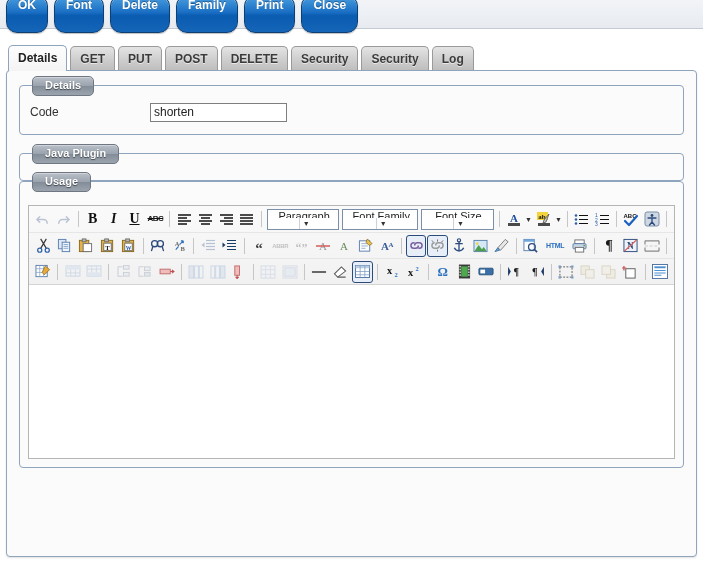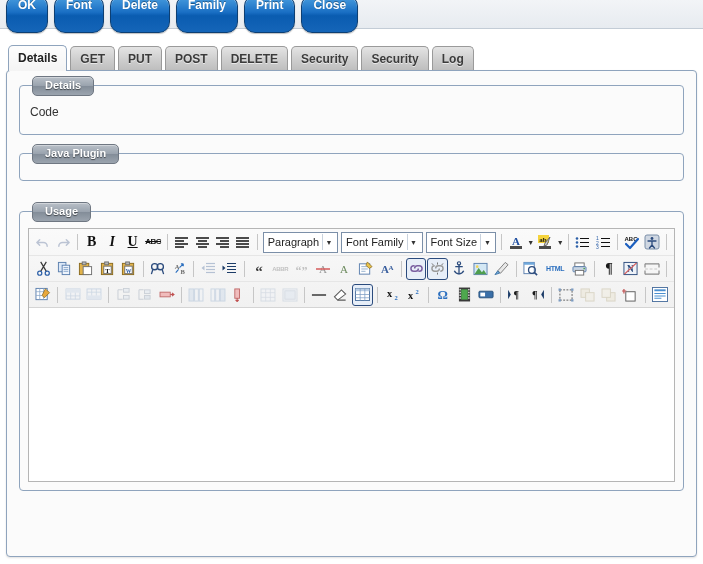--- a/index.html
+++ b/index.html
@@ -200,20 +200,21 @@
     font-size: 11px;
     font-family: "Liberation Sans", sans-serif;
     color: #222;
     display: inline-flex;
     align-items: center;
     justify-content: space-between;
     padding: 0 2px 0 4px;
     box-sizing: border-box;
     cursor: pointer;
     margin: 0 1px;
+    flex-direction: column;
   }
   .tbsel .cap { overflow: hidden; white-space: nowrap; }
   .tbsel .arrw {
     border-left: 1px solid #c9d2dd;
     width: 12px; height: 16px;
     display: inline-flex; align-items: center; justify-content: center;
     margin-left: 3px;
     color: #333;
     font-size: 7px;
   }
@@ -265,28 +266,29 @@
   <div class="tab">Security</div>
   <div class="tab">Log</div>
 </div>
 
 <div class="panel">
 
   <div class="fs" style="margin-top:4px;">
     <div class="legend">Details</div>
     <div class="frow">
       <div class="flabel">Code</div>
+      <input class="ftext w-code" type="text" value="shorten" style="">
     </div>
   </div>
 
   <div class="fs" style="margin-top:18px;">
     <div class="legend">Java Plugin</div>
   </div>
 
-  <div class="fs" style="margin-top:30px;padding:14px 8px 8px 8px;text-align:center;">
+  <div class="fs" style="margin-top:0;padding:21px 8px 8px 8px;text-align:center;">
     <div class="legend">Usage</div>
 
     <div class="editor">
       <div class="tb-rows">
 
         <div class="tb-row">
           <span class="tbi dis">
             <svg width="15" height="15" viewBox="0 0 16 16">
                 <path d="M5 5 L2 8 L5 11 M2.5 8 H9 a4 4 0 0 1 4 4" fill="none" stroke="#5a7099" stroke-width="1.6" stroke-linecap="round" stroke-linejoin="round"></path>
               </svg>

